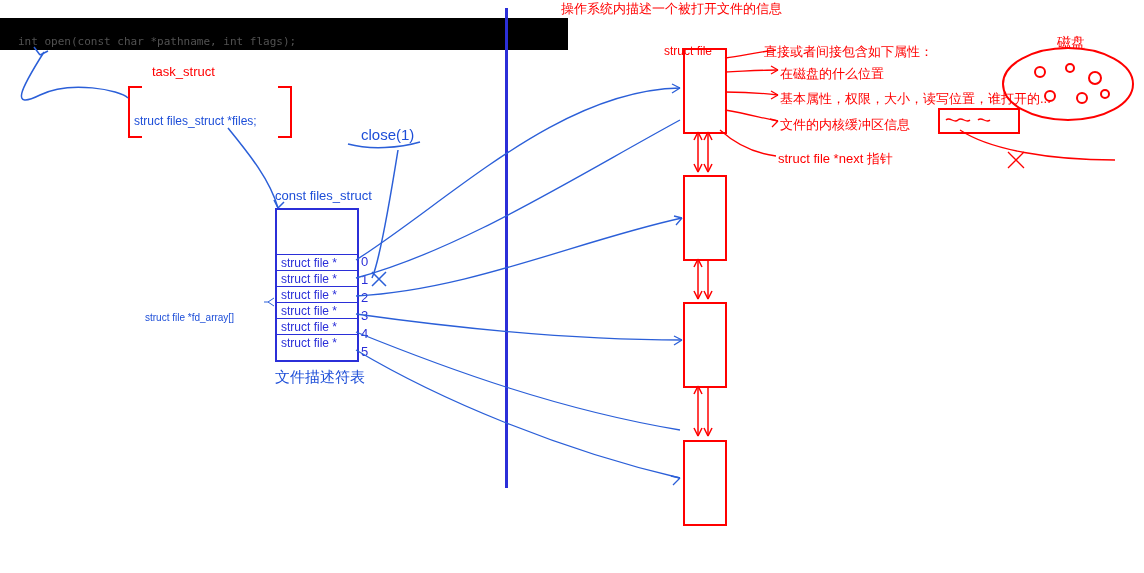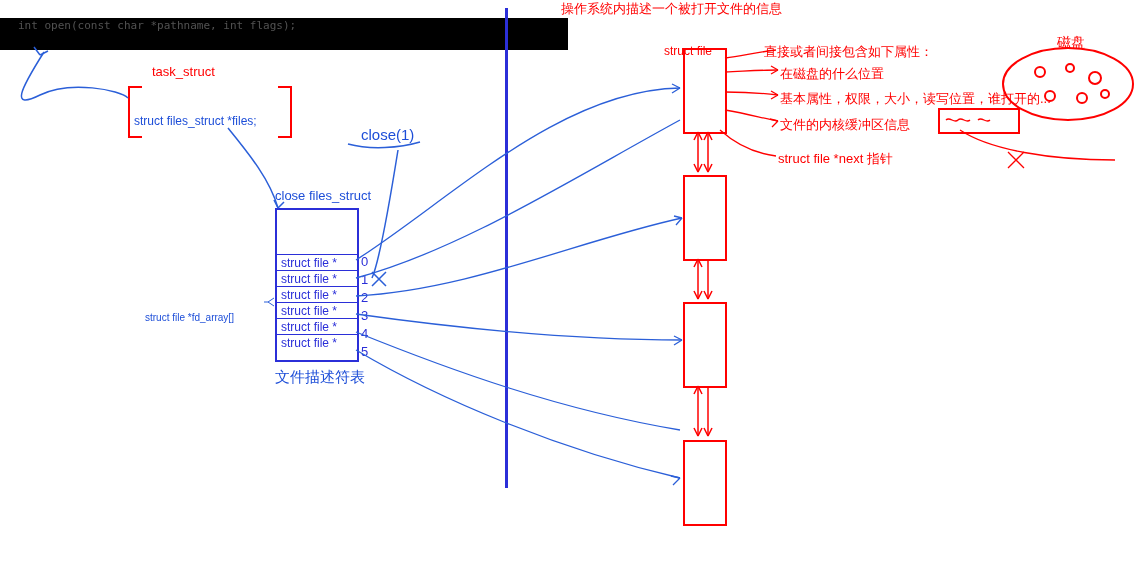--- a/index.html
+++ b/index.html
@@ -1,16 +1,16 @@
 <!DOCTYPE html>
 <html><head>
 <meta charset="utf-8">
 <style>
   html,body{margin:0;padding:0;width:1144px;height:573px;background:#fff;font-family:Arial,"Microsoft YaHei",sans-serif;overflow:hidden;position:relative}
-  .code-bar{position:absolute;left:0;top:18px;width:532px;height:32px;background:#000;color:#fff;font-family:Consolas,monospace;font-size:14px;line-height:16px;padding:0 18px;display:flex;flex-direction:column;justify-content:space-between}
+  .code-bar{position:absolute;left:0;top:18px;width:532px;height:32px;background:#000;color:#fff;font-family:Consolas,monospace;font-size:14px;line-height:16px;padding:0 18px;display:flex;flex-direction:column;justify-content:flex-end}
   .code-bar .dim{color:#888}
   .code-bar .kw{color:#fff;font-weight:bold}
   .code-bar .p1{color:#ccc}
   .lbl{position:absolute;font-size:13px;white-space:nowrap}
   .red{color:#f00}
   .blue{color:#1d4ed8}
   .box-red{position:absolute;border:2px solid #f00;background:transparent}
   .box-blue{position:absolute;border:2px solid #2b2fd8;background:transparent}
   .cell{border-top:1px solid #2b2fd8;font-size:12px;color:#2b2fd8;padding:1px 4px;height:16px;box-sizing:border-box;position:relative}
   .cell:first-child{border-top:none}
@@ -28,21 +28,21 @@
 <div class="box-red" style="left:128px;top:88px;width:160px;height:48px;border-top:none;border-bottom:none">
   <div style="position:absolute;left:-2px;top:-2px;width:14px;height:2px;background:#f00"></div>
   <div style="position:absolute;right:-2px;top:-2px;width:14px;height:2px;background:#f00"></div>
   <div style="position:absolute;left:-2px;bottom:-2px;width:14px;height:2px;background:#f00"></div>
   <div style="position:absolute;right:-2px;bottom:-2px;width:14px;height:2px;background:#f00"></div>
 </div>
 <div class="lbl blue" style="left:134px;top:114px;font-size:12px">struct files_struct *files;</div>
 
 <div class="lbl blue" style="left:361px;top:126px;font-size:15px">close(1)</div>
 
-<div class="lbl blue" style="left:275px;top:188px;font-size:13px">close files_struct</div>
+<div class="lbl blue" style="left:275px;top:188px;font-size:13px">const files_struct</div>
 
 <div class="box-blue" style="left:275px;top:208px;width:80px;height:150px">
   <div style="height:44px"></div>
   <div class="cell">struct file *</div>
   <div class="cell">struct file *</div>
   <div class="cell">struct file *</div>
   <div class="cell">struct file *</div>
   <div class="cell">struct file *</div>
   <div class="cell">struct file *</div>
 </div>

